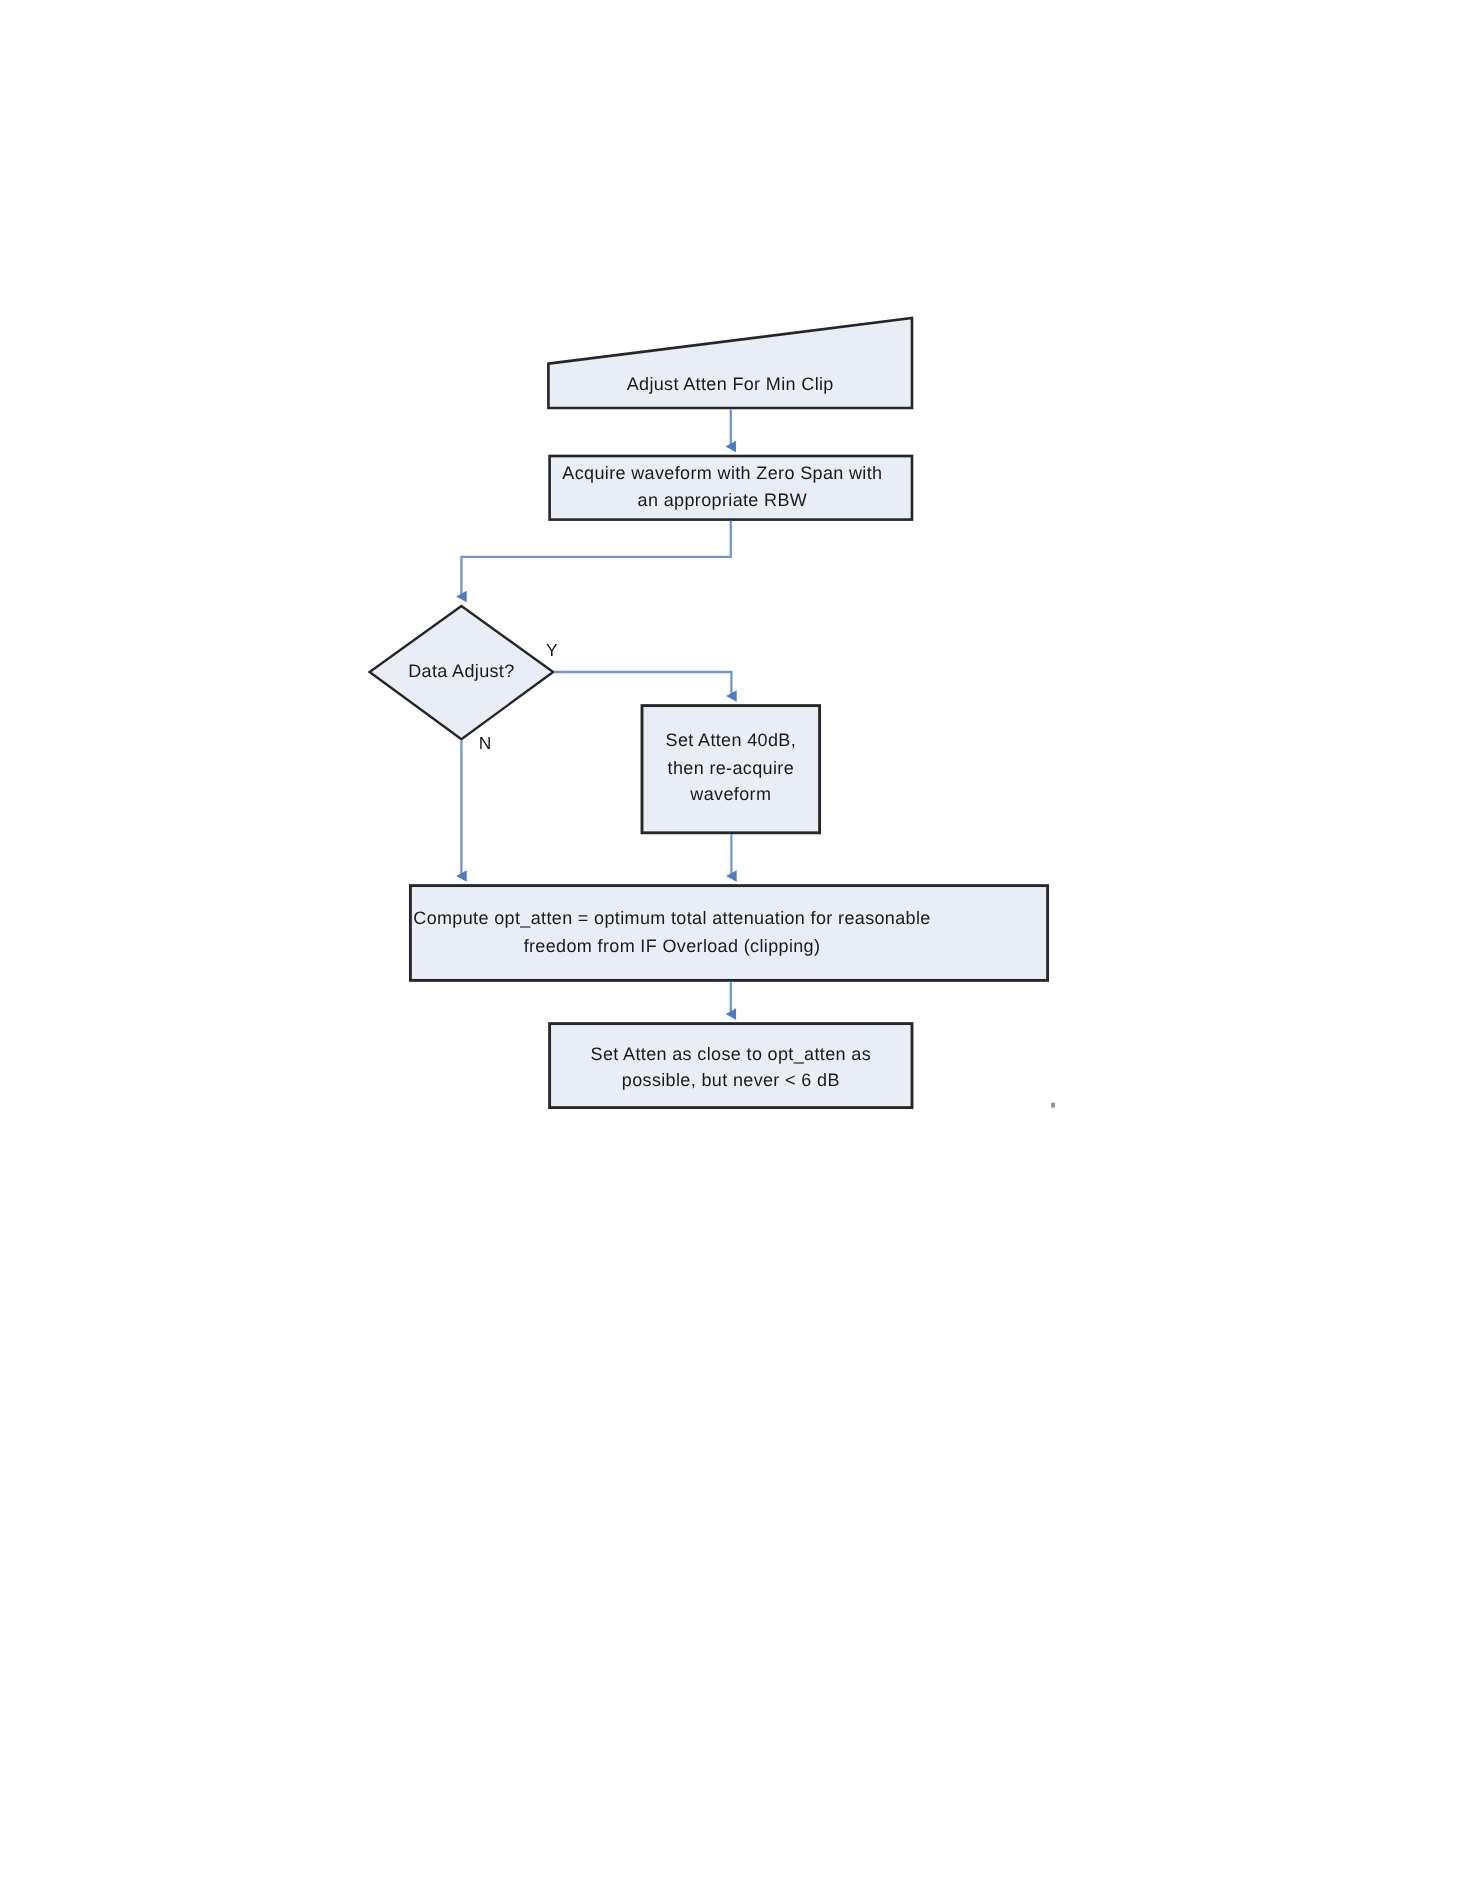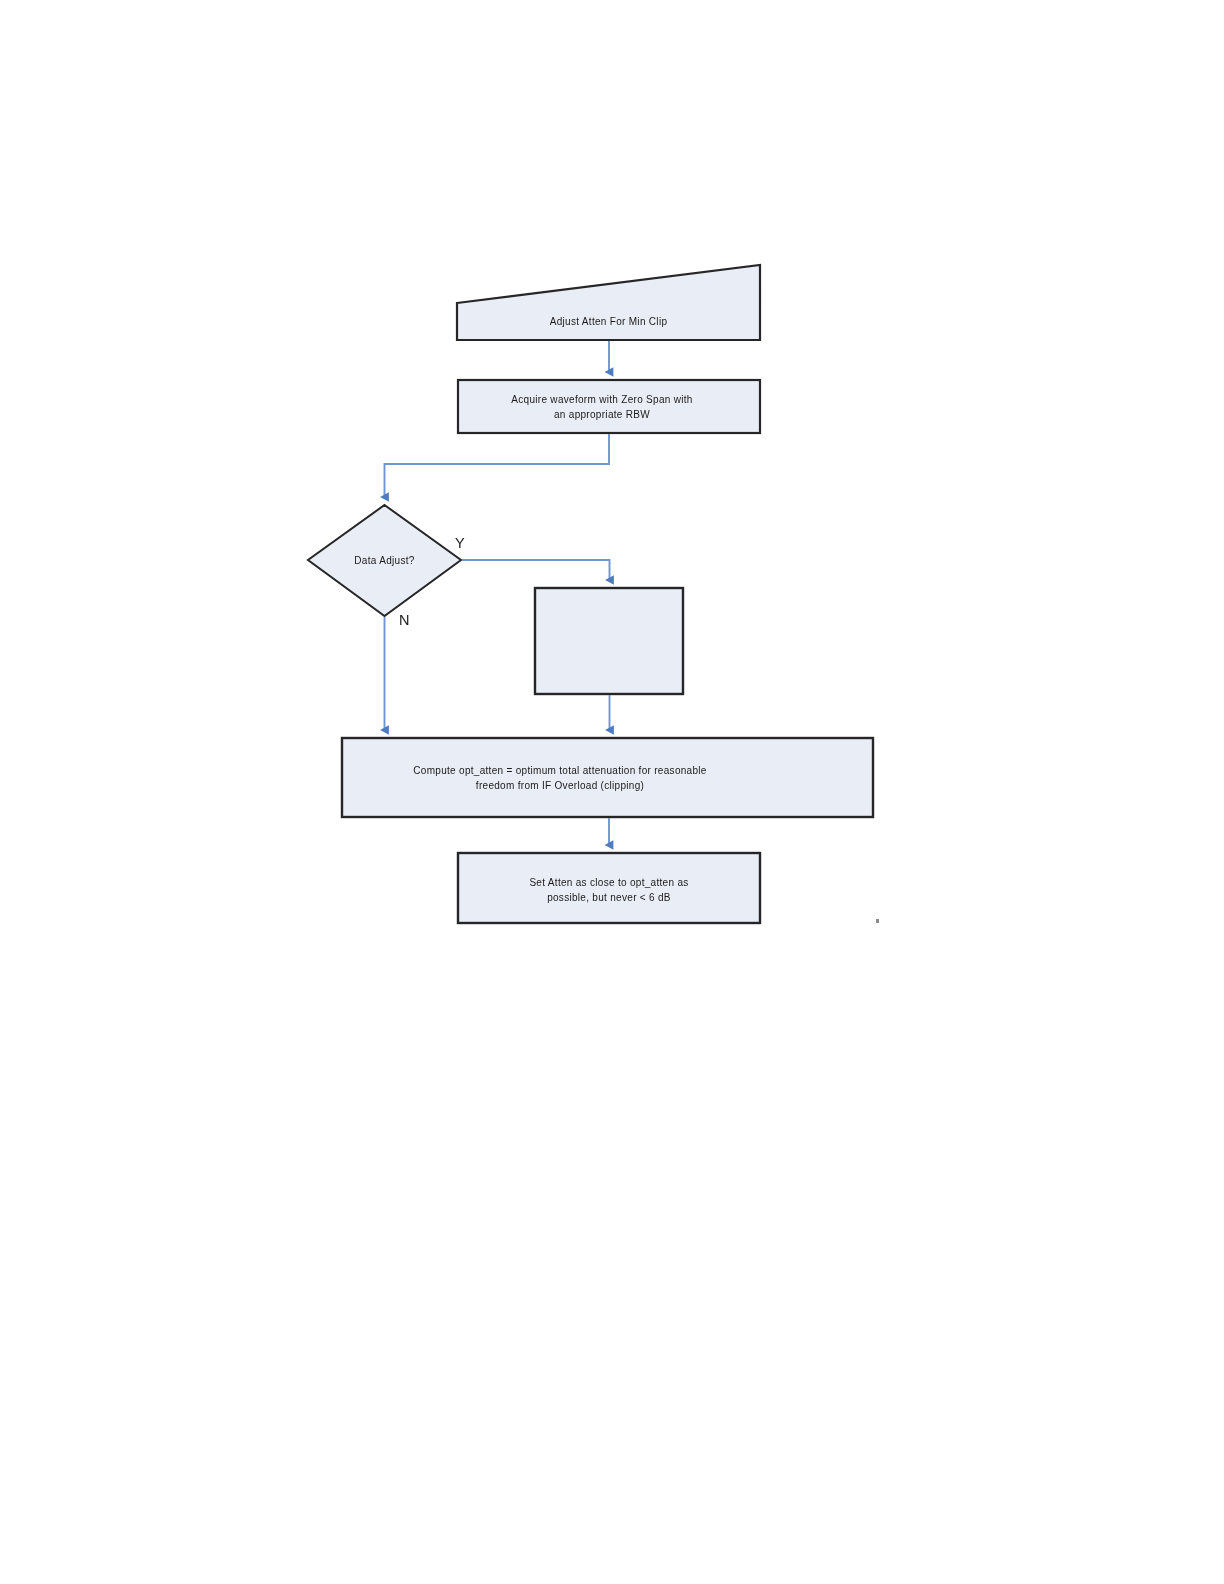--- a/index.html
+++ b/index.html
@@ -25,21 +25,21 @@
     height: 1584px;
   }
   .node-label {
     position: absolute;
     display: flex;
     align-items: center;
     justify-content: center;
     text-align: center;
     color: #1a1a1a;
     font-family: "Liberation Sans", sans-serif;
-    font-size: 10px;
+    font-size: 15px;
     line-height: 1.5;
     letter-spacing: 0.3px;
     pointer-events: none;
     white-space: pre-line;
   }
   .branch-label {
     position: absolute;
     color: #1a1a1a;
     font-family: "Liberation Sans", sans-serif;
     font-size: 14.5px;
@@ -89,20 +89,23 @@
     <path d="M609,818 L609,845" fill="none" stroke="#6e97d2" stroke-width="1.9" marker-end="url(#arrowblue)"></path>
   </svg>
 
   <div class="node-label" style="left:457px; top:303px; width:303px; height:37px;">Adjust Atten For Min Clip</div>
 
   <div class="node-label" style="left:458px; top:380px; width:288px; height:53px;">Acquire waveform with Zero Span with
 an appropriate RBW</div>
 
   <div class="node-label" style="left:308px; top:538px; width:153px; height:44px;">Data Adjust?</div>
 
+  <div class="node-label" style="left:535px; top:588px; width:148px; height:106px;">Set Atten 40dB,
+then re-acquire
+waveform</div>
 
   <div class="node-label" style="left:342px; top:738px; width:436px; height:79px;">Compute opt_atten = optimum total attenuation for reasonable
 freedom from IF Overload (clipping)</div>
 
   <div class="node-label" style="left:458px; top:853px; width:302px; height:74px;">Set Atten as close to opt_atten as
 possible, but never &lt; 6 dB</div>
 
   <div class="branch-label" style="left:455px; top:536px;">Y</div>
 
   <div class="branch-label" style="left:399px; top:613px;">N</div>

